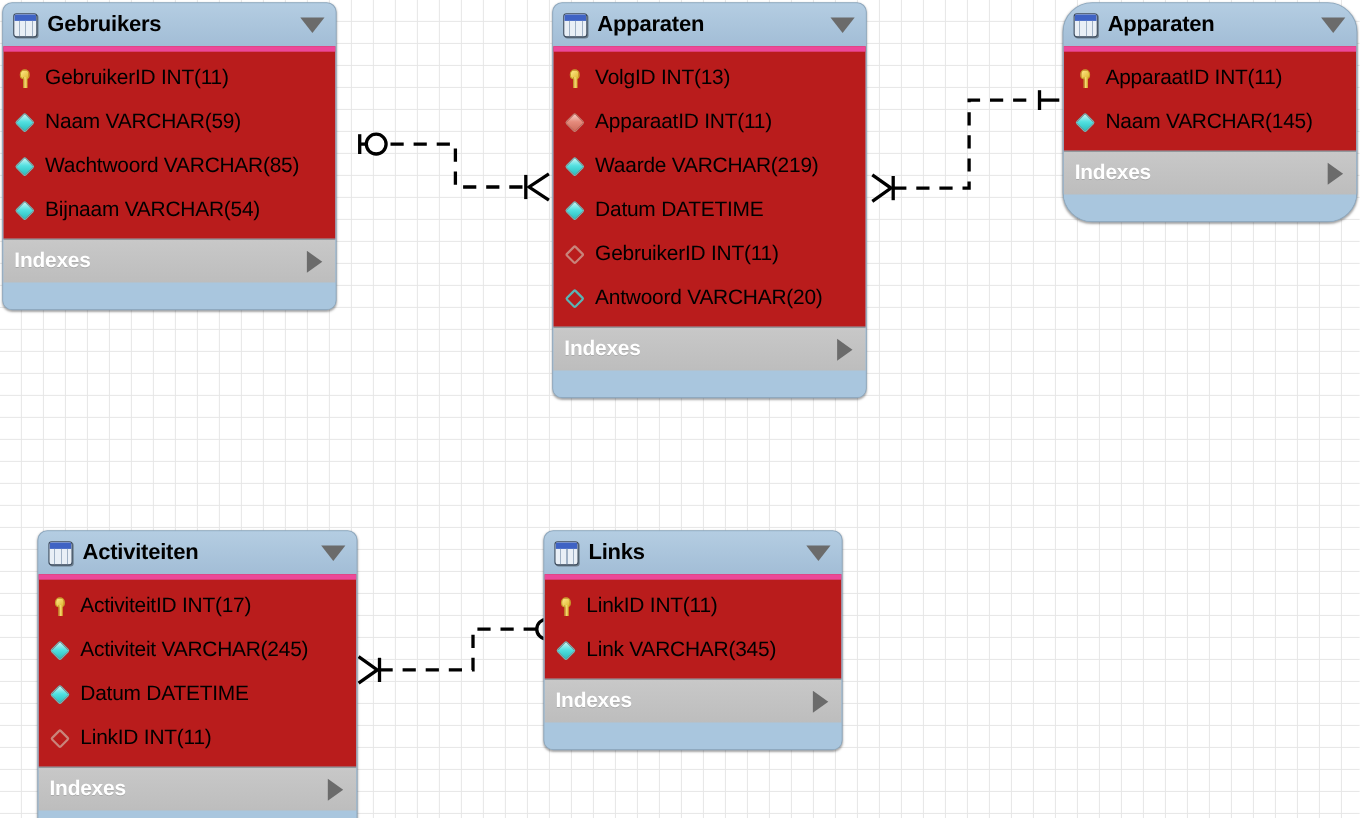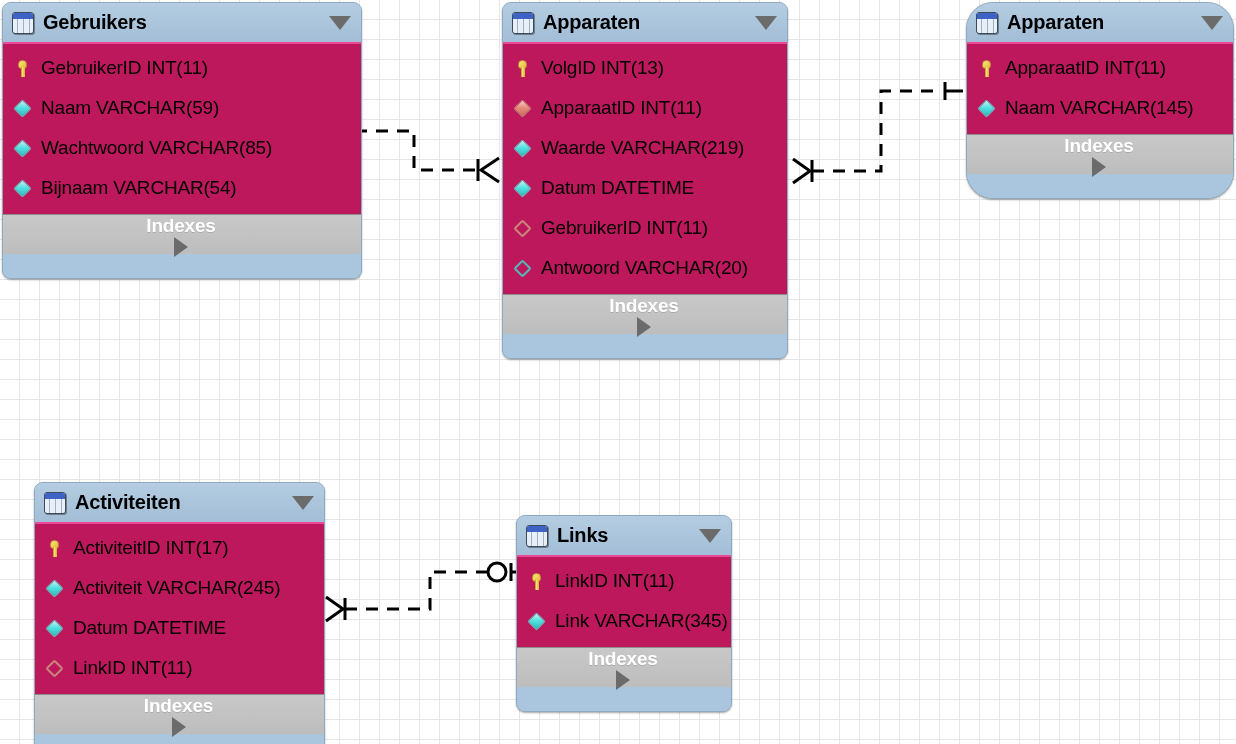--- a/index.html
+++ b/index.html
@@ -102,23 +102,23 @@
   .tbl-caret {
     width: 0; height: 0;
     flex: 0 0 auto;
     border-left: 11px solid transparent;
     border-right: 11px solid transparent;
     border-top: 14px solid #6b6b6b;
     margin-right: 2px;
   }
 
   .tbl-body {
-    background: #be185d;
+    background: #b91c1c;
     padding: 4px 0 6px 0;
-    border-top: 2px solid #ec4899;
+    border-top: 5px solid #ec4899;
   }
 
   .col-row {
     height: 40px;
     display: flex;
     align-items: center;
     padding: 0 8px 0 10px;
     box-sizing: border-box;
   }
 
@@ -191,21 +191,20 @@
 
   
   .tbl-indexes {
     height: 40px;
     display: flex;
     align-items: center;
     padding: 0 12px 0 10px;
     background: linear-gradient(to bottom, #c8c8c8 0%, #bdbdbd 100%);
     border-top: 1px solid #8d8d8d;
     box-sizing: border-box;
-    flex-direction: column;
   }
   .idx-label {
     font-size: 19px;
     font-weight: bold;
     color: #ffffff;
     flex: 1 1 auto;
     letter-spacing: -0.2px;
     text-shadow: 0 1px 0 rgba(0,0,0,0.12);
   }
   .idx-caret {
@@ -256,21 +255,21 @@
       <line x1="345" y1="598" x2="345" y2="620" stroke="#000" stroke-width="3"></line>
       <path d="M 326 597 L 343 609 L 326 621" stroke="#000" stroke-width="3" fill="none" stroke-linejoin="miter"></path>
 
       <circle cx="497" cy="572" r="9" fill="#fff" stroke="#000" stroke-width="3"></circle>
       <line x1="511" y1="563" x2="511" y2="581" stroke="#000" stroke-width="3"></line>
       <line x1="511" y1="572" x2="518" y2="572" stroke="#000" stroke-width="3"></line>
     </g>
   </svg>
 
   <div id="tables-host">
-      <div class="tbl" style="left: 2px; top: 2px; width: 360px;">
+      <div class="tbl" style="left: 2px; top: 2px; width: 304px;">
         <div class="tbl-header">
           <span class="tbl-icon"></span>
           <span class="tbl-title">Gebruikers</span>
           <span class="tbl-caret"></span>
         </div>
         <div class="tbl-body">
           <div class="col-row">
             <span class="mk pk"></span>
             <span class="col-label">GebruikerID INT(11)</span>
           </div>
@@ -376,21 +375,21 @@
             <span class="mk dia red-open"></span>
             <span class="col-label">LinkID INT(11)</span>
           </div>
         </div>
         <div class="tbl-indexes">
           <span class="idx-label">Indexes</span>
           <span class="idx-caret"></span>
         </div>
         <div class="tbl-foot"></div>
       </div>
-      <div class="tbl" style="left: 516px; top: 482px; width: 216px; margin-top: 33px;">
+      <div class="tbl" style="left: 494px; top: 482px; width: 272px;">
         <div class="tbl-header">
           <span class="tbl-icon"></span>
           <span class="tbl-title">Links</span>
           <span class="tbl-caret"></span>
         </div>
         <div class="tbl-body">
           <div class="col-row">
             <span class="mk pk"></span>
             <span class="col-label">LinkID INT(11)</span>
           </div>

